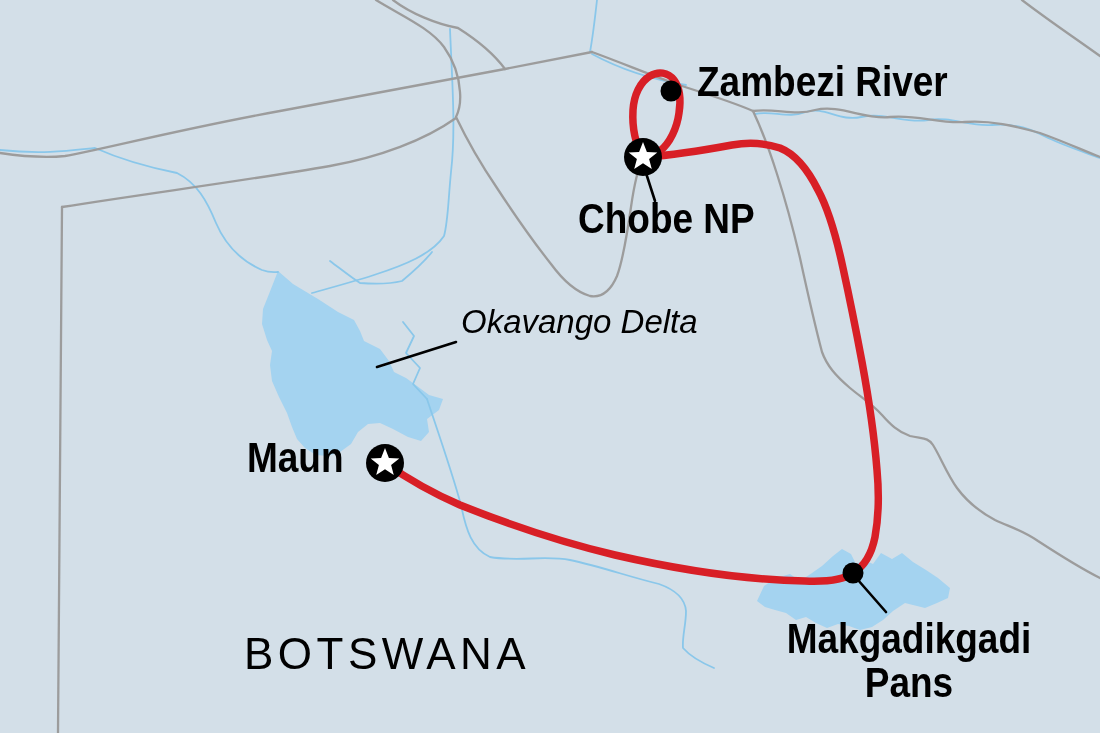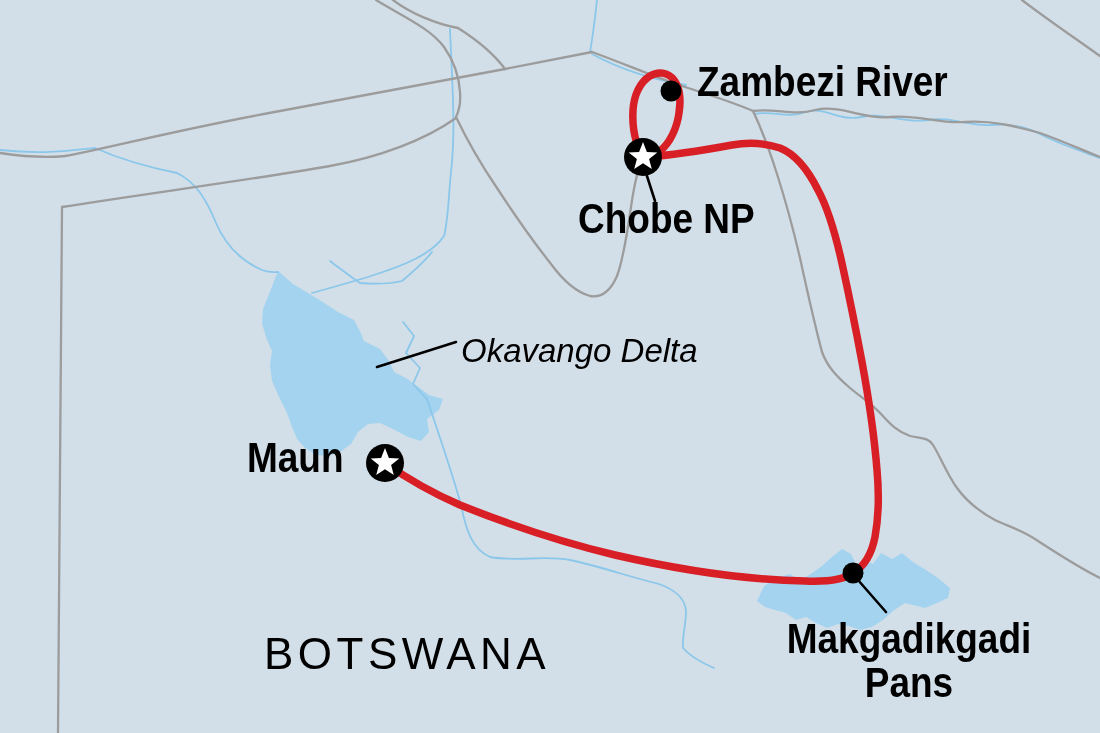--- a/index.html
+++ b/index.html
@@ -131,23 +131,23 @@
       </g>
 
       <g transform="translate(385,463)">
         <circle r="19" fill="#000"></circle>
         <path fill="#fff" d="M 0,-15 L 3.9,-5.1 L 14.3,-4.6 L 6.1,1.9 L 8.8,12.1 L 0,6.2 L -8.8,12.1 L -6.1,1.9 L -14.3,-4.6 L -3.9,-5.1 Z"></path>
       </g>
     </g>
   </svg>
 
 
-  <div class="label country-label" style="left:244px;top:632px;margin-left:20px;">BOTSWANA</div>
+  <div class="label country-label" style="left:244px;top:632px;">BOTSWANA</div>
 
-  <div class="label water-label" style="left:461px;top:334px;">Okavango Delta</div>
+  <div class="label water-label" style="left:461px;top:305px;">Okavango Delta</div>
 
   <div class="label place-label" style="left:697px;top:60px;">Zambezi River</div>
 
   <div class="label place-label" style="left:578px;top:197px;">Chobe NP</div>
 
   <div class="label place-label" style="left:247px;top:436px;">Maun</div>
 
   <div class="label place-label centered" style="left:909px;top:617px;">
     <div>Makgadikgadi</div>
     <div>Pans</div>

